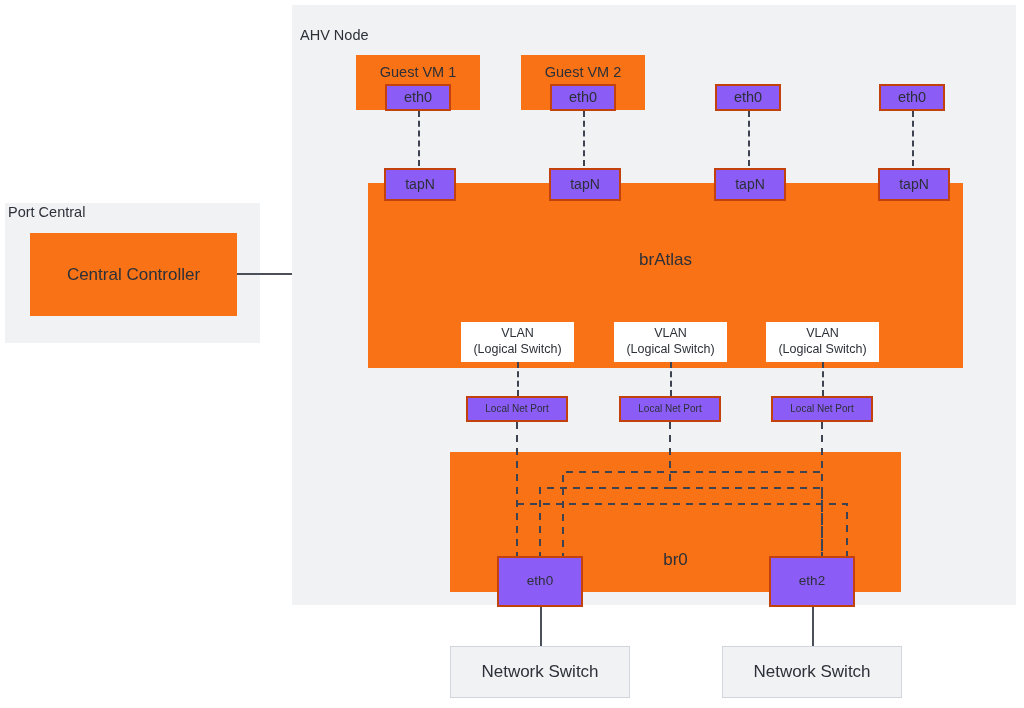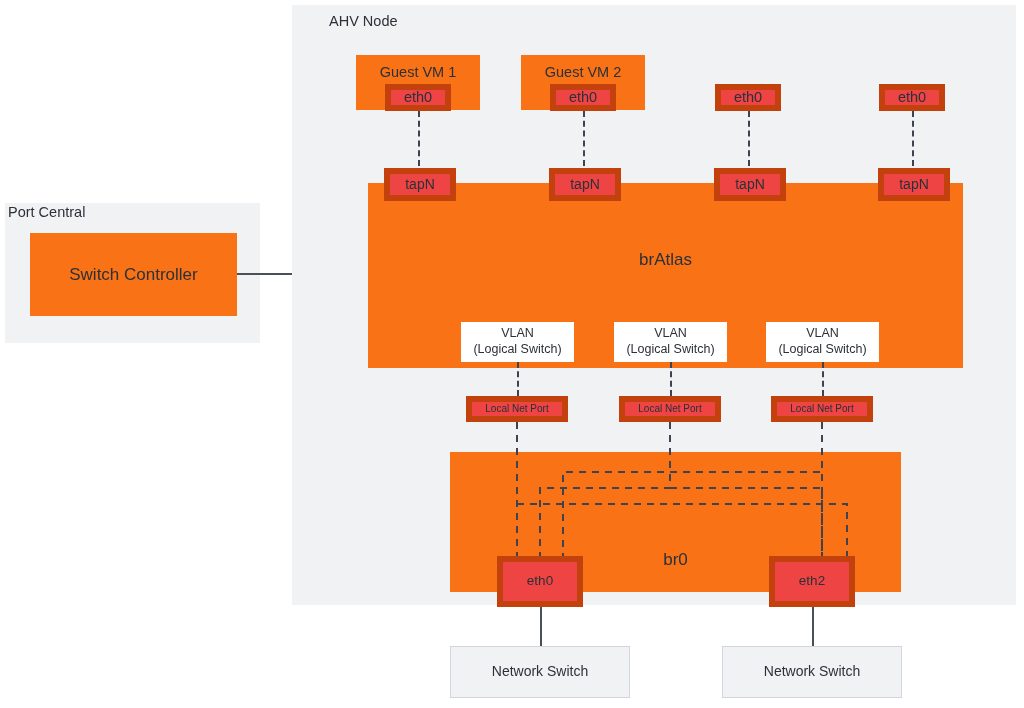--- a/index.html
+++ b/index.html
@@ -46,22 +46,22 @@
   }
 
   
   .lav {
     background: #f97316;
     border: none;
   }
 
   
   .leaf {
-    background: #ef4444;
-    border: 6px solid #c2410c;
+    background: #8b5cf6;
+    border: 2px solid #c2410c;
   }
 
   
   .leaf-noborder {
     background: #ffffff;
     border: none;
   }
 
   
   .switch {
@@ -70,21 +70,21 @@
   }
 
   
   .t-vmtitle   { font-size: 14.5px; }
   .t-eth       { font-size: 14.5px; }
   .t-tap       { font-size: 14px;   }
   .t-bridge    { font-size: 17px;   }
   .t-vlan      { font-size: 12.5px; }
   .t-lnp       { font-size: 10px; }
   .t-ethnic    { font-size: 13.5px; }
-  .t-switch    { font-size: 14px; }
+  .t-switch    { font-size: 17px; }
   .t-nc        { font-size: 17px;   }
 
   .vm-title {
     position: absolute;
     top: 8px;
     left: 0;
     right: 0;
     text-align: center;
     color: #2c3038;
   }
@@ -110,33 +110,33 @@
     overflow: visible;
   }
 </style>
 </head>
 <body>
 
 <div id="canvas">
 
   <div class="box region" style="left:5px; top:203px; width:255px; height:140px;"></div>
   <div class="region-label" style="left:8px; top:205px;">Port Central</div>
-  <div class="box lav t-nc" style="left:30px; top:233px; width:207px; height:83px;">Switch Controller</div>
+  <div class="box lav t-nc" style="left:30px; top:233px; width:207px; height:83px;">Central Controller</div>
 
   <svg class="overlay">
     <defs>
       <marker id="arrowhead" markerWidth="9" markerHeight="7" refX="8.5" refY="3.5" orient="auto">
         <polygon points="0 0, 9 3.5, 0 7" fill="#4a4f58"></polygon>
       </marker>
     </defs>
     <line x1="237" y1="274" x2="366" y2="274" stroke="#4a4f58" stroke-width="1.8" marker-end="url(#arrowhead)"></line>
   </svg>
 
   <div class="box region" style="left:292px; top:5px; width:724px; height:600px;"></div>
-  <div class="region-label" style="left:300px; top:14px;margin-left:29px;">AHV Node</div>
+  <div class="region-label" style="left:300px; top:28px;">AHV Node</div>
 
   <div class="box lav" style="left:356px; top:55px; width:124px; height:55px;">
     <span class="vm-title t-vmtitle">Guest VM 1</span>
   </div>
   <div class="box leaf t-eth" style="left:385px; top:84px; width:66px; height:27px;">eth0</div>
   <div class="vline" style="left:418px; top:111px; height:55px;"></div>
   <div class="box leaf t-tap" style="left:384px; top:168px; width:72px; height:33px;">tapN</div>
 
   <div class="box lav" style="left:521px; top:55px; width:124px; height:55px;">
     <span class="vm-title t-vmtitle">Guest VM 2</span>

